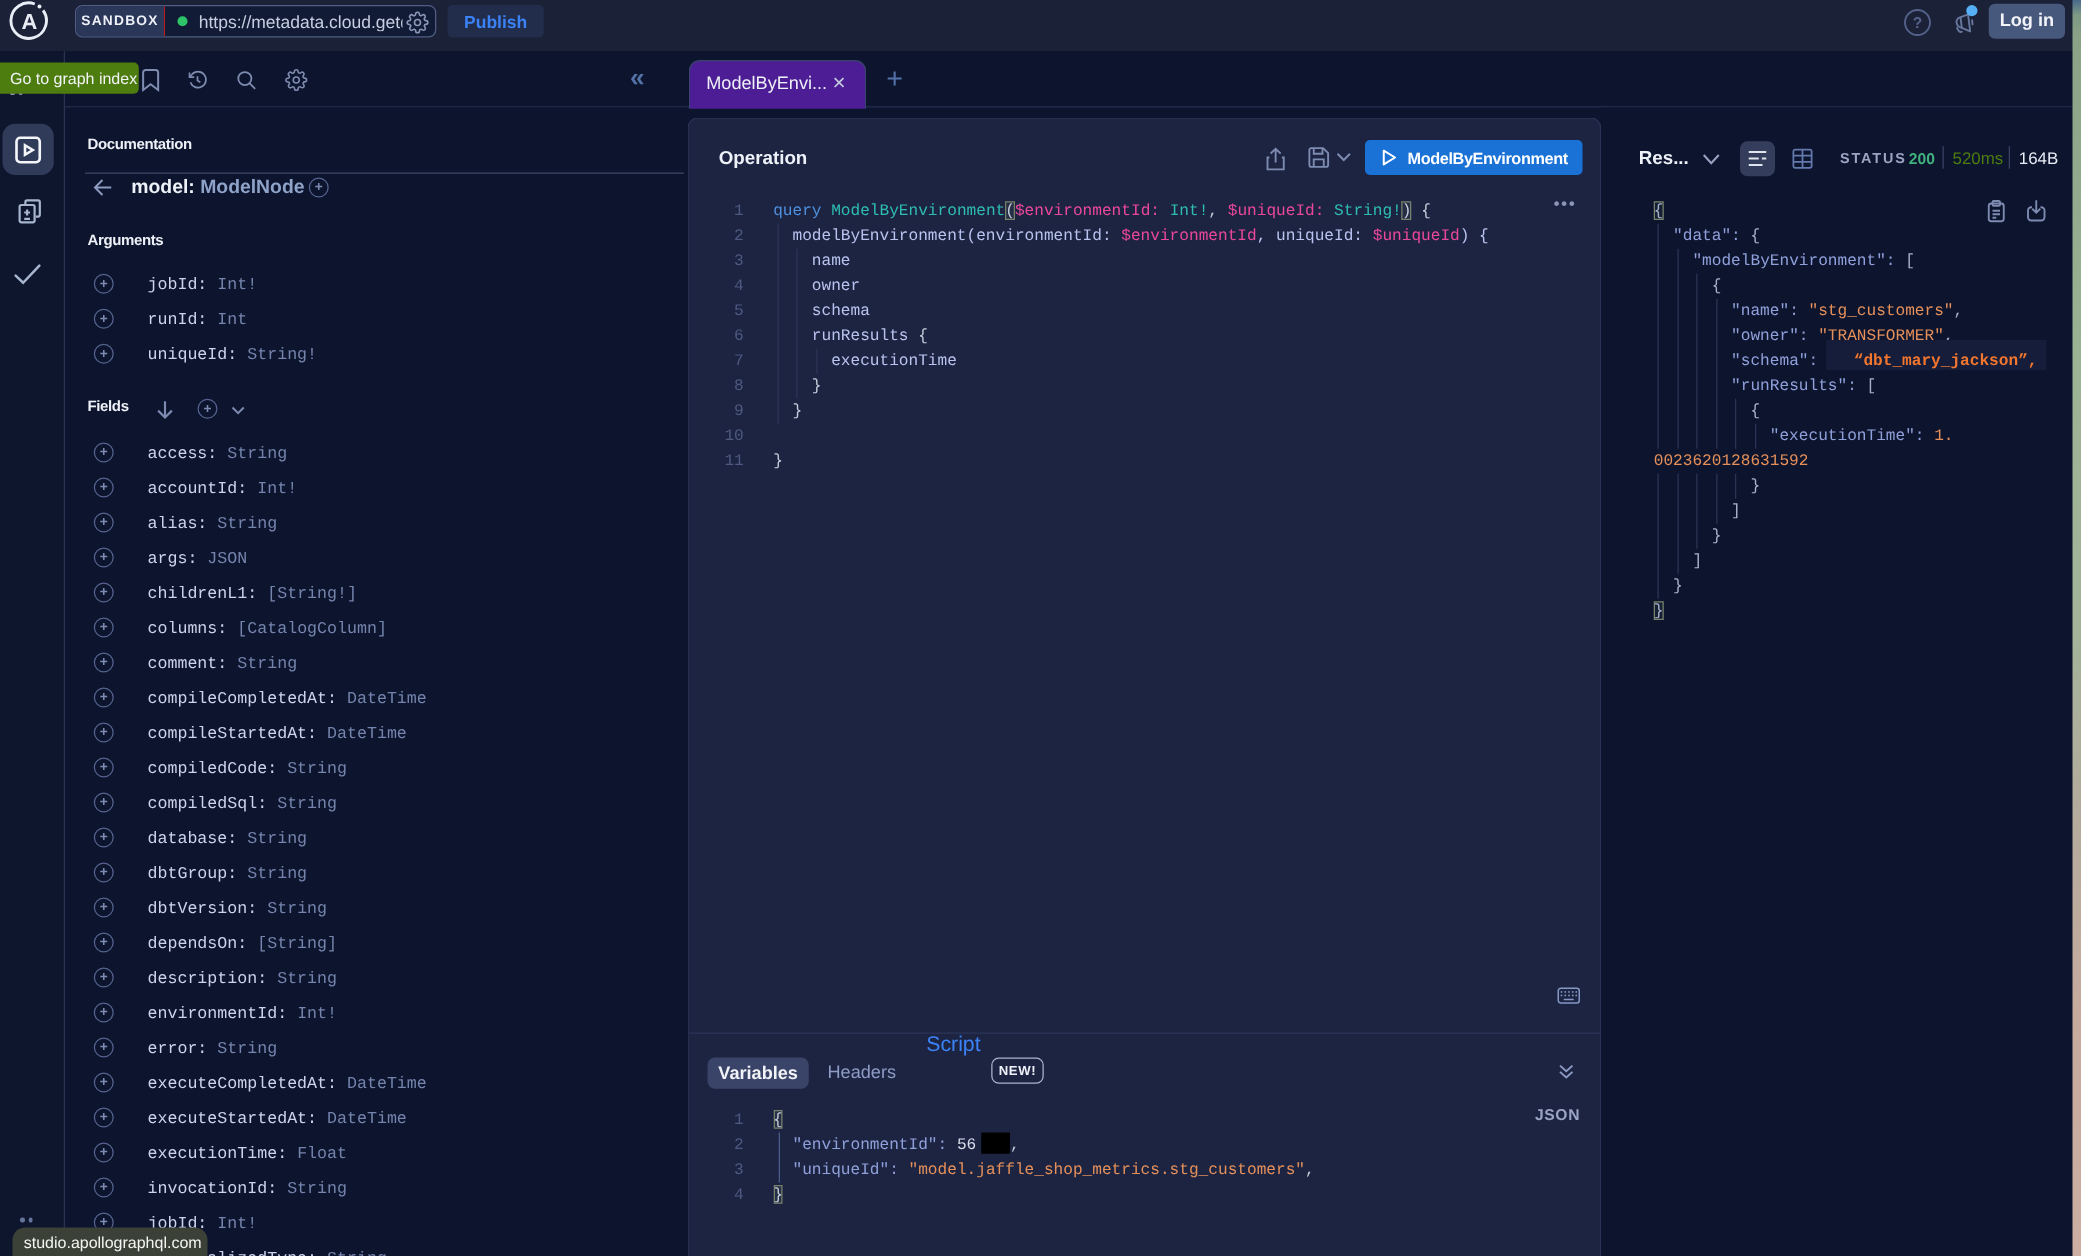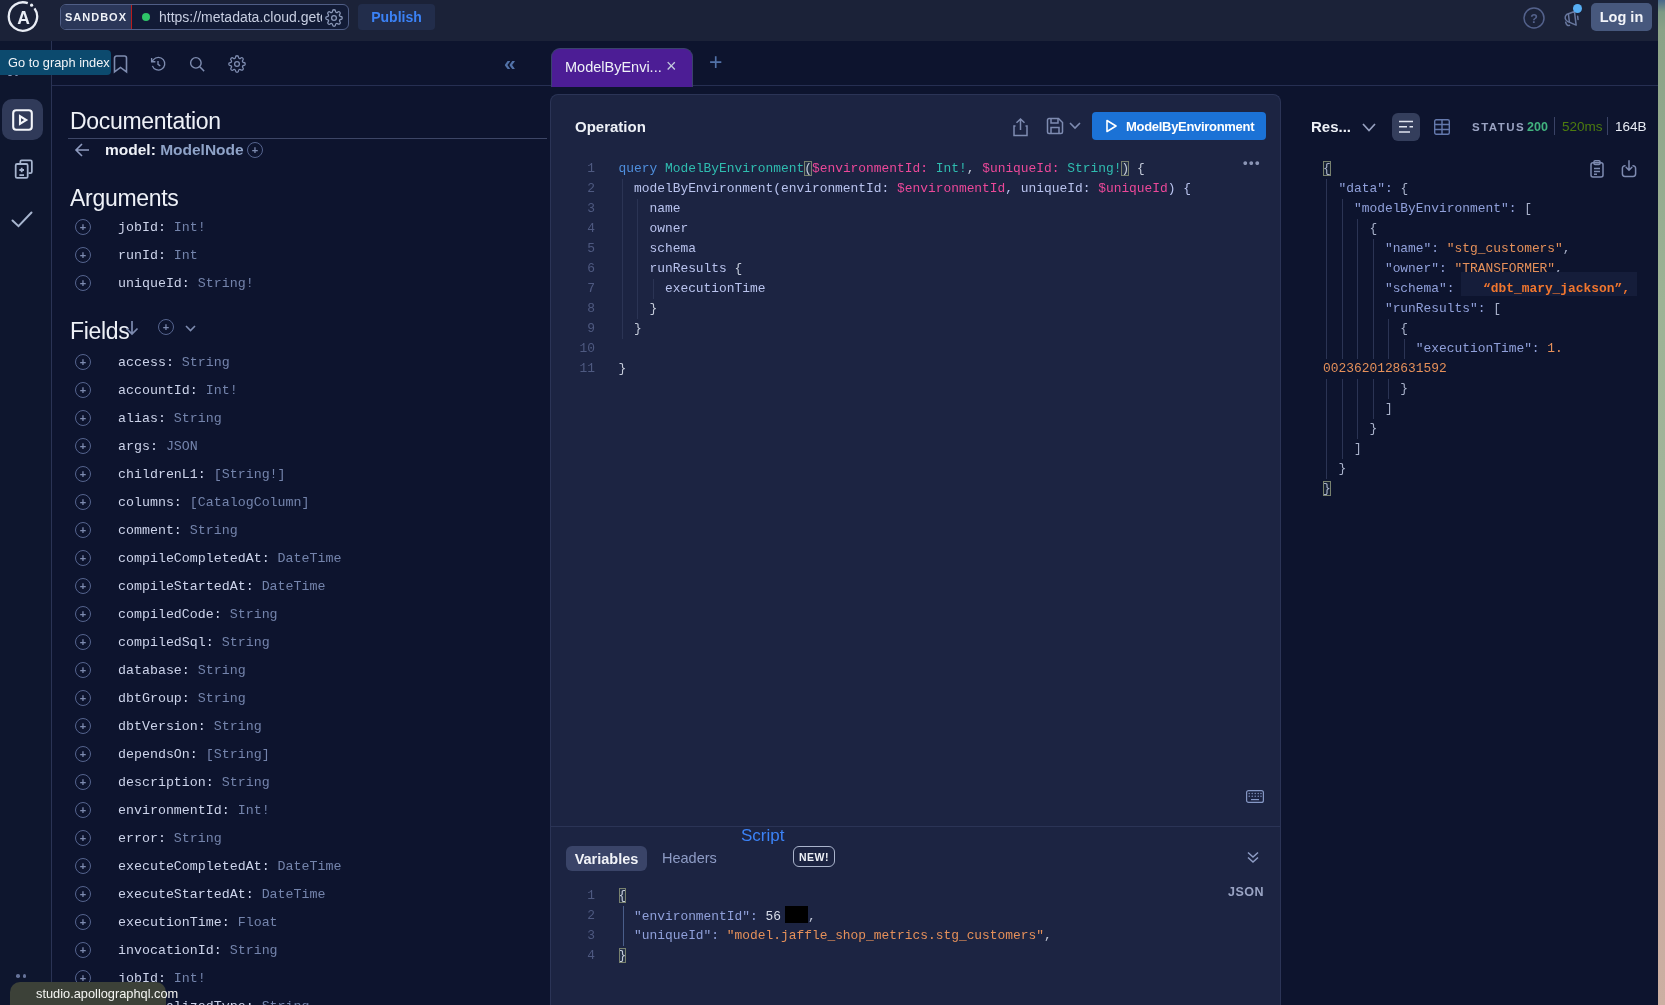--- a/index.html
+++ b/index.html
@@ -12,21 +12,21 @@
 #publish{position:absolute;left:358px;top:4px;width:77px;height:26px;background:#222d4b;border-radius:4px;color:#3b82f6;font-size:14px;font-weight:bold;display:flex;align-items:center;justify-content:center}
 #login{position:absolute;left:1591px;top:3px;width:61px;height:28px;background:#47587d;border-radius:5px;color:#f2f4f9;font-size:14.5px;font-weight:bold;display:flex;align-items:center;justify-content:center}
 
 #rail{position:absolute;left:0;top:41px;width:52px;height:964px;background:#0e162e;border-right:1px solid #2a3354}
 #railsel{position:absolute;left:1.5px;top:58px;width:41px;height:41px;background:#303a59;border-radius:10px}
 
 #chrome{position:absolute;left:52px;top:41px;width:1613px;height:45px;background:#0d142e;border-bottom:1px solid #262f52}
 #tab{position:absolute;left:551px;top:48px;width:142px;height:39px;border:1px solid #39436b;border-bottom:none;border-radius:9px 9px 0 0;background:#4c1d95;z-index:5}
 
 #doc{position:absolute;left:56px;top:86px;width:494px;height:919px;background:#0d142e;overflow:hidden}
-.h1{position:absolute;color:#eef1f7;font-size:23px;font-weight:normal;letter-spacing:-0.3px}
+.h1{position:absolute;color:#eef1f7;font-size:12px;font-weight:bold;letter-spacing:-0.3px}
 .frow{position:absolute;height:28px;display:flex;align-items:center}
 .plus{width:16px;height:16px;border:1.3px solid #55648e;border-radius:50%;color:#7d8bb0;font-size:11px;font-weight:bold;display:inline-flex;align-items:center;justify-content:center;flex:none;font-family:"Liberation Sans",sans-serif}
 .fn{font-family:"Liberation Mono",monospace;font-size:13.3px;color:#ccd3ea;margin-left:27px;white-space:pre}
 .ft{color:#7484ac}
 
 #card{position:absolute;left:550px;top:94px;width:731px;height:911px;background:#1c2442;border:1px solid #2b3456;border-radius:8px 8px 0 0;border-bottom:none}
 .cl{position:absolute;font-size:12.9px;line-height:20px;white-space:pre;color:#c3cad9}
 .ln{position:absolute;font-family:"Liberation Mono",monospace;font-size:12.9px;line-height:20px;color:#4e5980;width:20px;text-align:right}
 .kw{color:#4f8fdd}
 .tn{color:#2fbdb0}
@@ -100,21 +100,21 @@
   </svg>
 
   <svg class="icon" style="left:11px;top:170px" width="22" height="17" viewBox="0 0 22 17" fill="none" stroke="#a7b5cf" stroke-width="2" stroke-linecap="round">
     <path d="M1.5 9.5 L 7.5 15.2 L 20.5 1.5"></path>
   </svg>
 
   <div style="position:absolute;left:16px;top:933px;width:3.6px;height:3.6px;border-radius:50%;background:#66739a"></div>
   <div style="position:absolute;left:22.5px;top:933px;width:3.6px;height:3.6px;border-radius:50%;background:#66739a"></div>
 </div>
 
-<div style="position:absolute;left:0;top:50px;width:111px;height:25px;background:#0c4a6e;border-radius:0 4px 4px 0;color:#f2f4f8;font-size:12.8px;display:flex;align-items:center;padding-left:8px;z-index:30">Go to graph index</div>
+<div style="position:absolute;left:0;top:50px;width:111px;height:25px;background:#4d7c0f;border-radius:0 4px 4px 0;color:#f2f4f8;font-size:12.8px;display:flex;align-items:center;padding-left:8px;z-index:30">Go to graph index</div>
 <div id="chrome">
 
   <svg class="icon" style="left:60px;top:14px" width="17" height="18" viewBox="0 0 17 18" fill="none" stroke="#7e8cb0" stroke-width="1.6">
     <path d="M2.5 17 V3 a2 2 0 0 1 2-2 H 12.5 a2 2 0 0 1 2 2 V17 L 8.5 12.4 Z"></path>
   </svg>
 
   <svg class="icon" style="left:97px;top:14px" width="18" height="18" viewBox="0 0 24 24" fill="none" stroke="#7e8cb0" stroke-width="1.8">
     <path d="M3.5 4 V9 H8.5"></path>
     <path d="M4.5 14.5 A 8.5 8.5 0 1 0 6 6.2 L 3.5 9"></path>
     <path d="M12 8 v4.5 l3 2"></path>
@@ -258,21 +258,21 @@
   <div class="frow" style="left:19px;top:878px">
       <span class="plus">+</span>
       <span class="fn">jobId: <span class="ft">Int!</span></span>
     </div>
   <div class="frow" style="left:19px;top:906px">
       <span class="plus">+</span>
       <span class="fn">materializedType: <span class="ft">String</span></span>
     </div>
 </div>
 
-<div style="position:absolute;left:10px;top:982px;width:156px;height:23px;background:#3c4138;border-radius:10px 10px 0 0;color:#f4f5f2;font-size:12.8px;display:flex;align-items:center;padding-left:26px;z-index:40">studio.apollographql.com</div>
+<div style="position:absolute;left:10px;top:982px;width:156px;height:23px;background:#3c4138;border-radius:10px 10px 0 0;color:#f4f5f2;font-size:12.8px;display:flex;align-items:center;padding-left:9px;z-index:40">studio.apollographql.com</div>
 <div id="card">
   <div style="position:absolute;left:24px;top:23px;color:#eef1f7;font-size:15px;font-weight:bold">Operation</div>
 
   <svg class="icon" style="left:461px;top:23px" width="17" height="19" viewBox="0 0 17 19" fill="none" stroke="#7e8bb1" stroke-width="1.5">
     <path d="M8.5 1.5 V 12 M4.5 4.8 L 8.5 1 L 12.5 4.8"></path>
     <path d="M3.5 8 H 2 V 17.5 H 15 V 8 H 13.5"></path>
   </svg>
 
   <svg class="icon" style="left:495px;top:22px" width="18" height="18" viewBox="0 0 18 18" fill="none" stroke="#7e8bb1" stroke-width="1.5">
     <path d="M1.5 3 a1.5 1.5 0 0 1 1.5-1.5 H 12.5 L 16.5 5.5 V 15 a1.5 1.5 0 0 1 -1.5 1.5 H 3 a1.5 1.5 0 0 1 -1.5-1.5 Z"></path>

